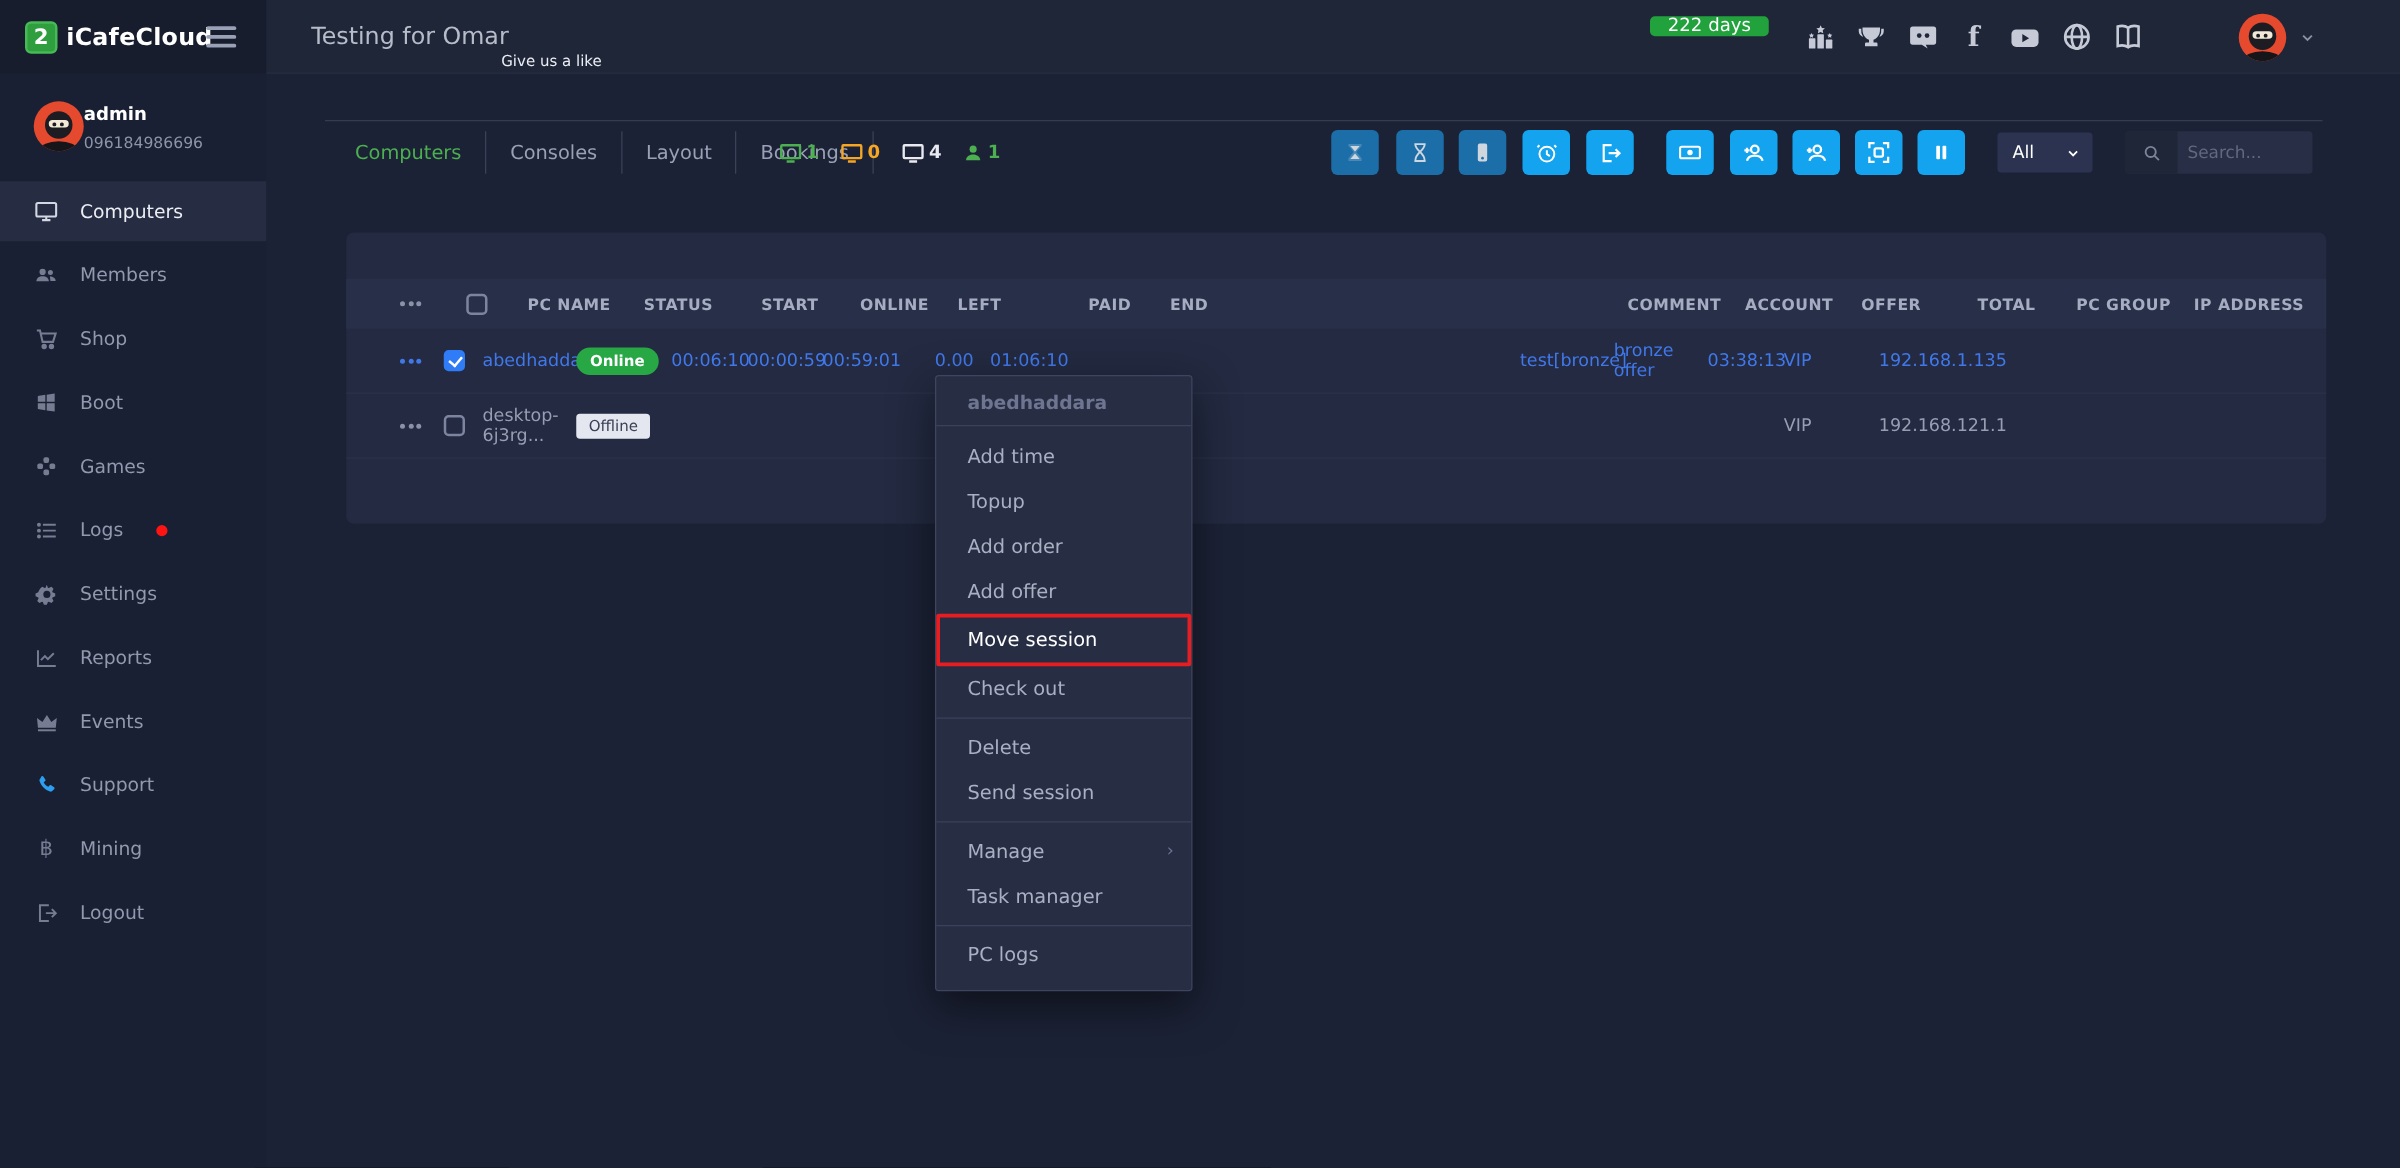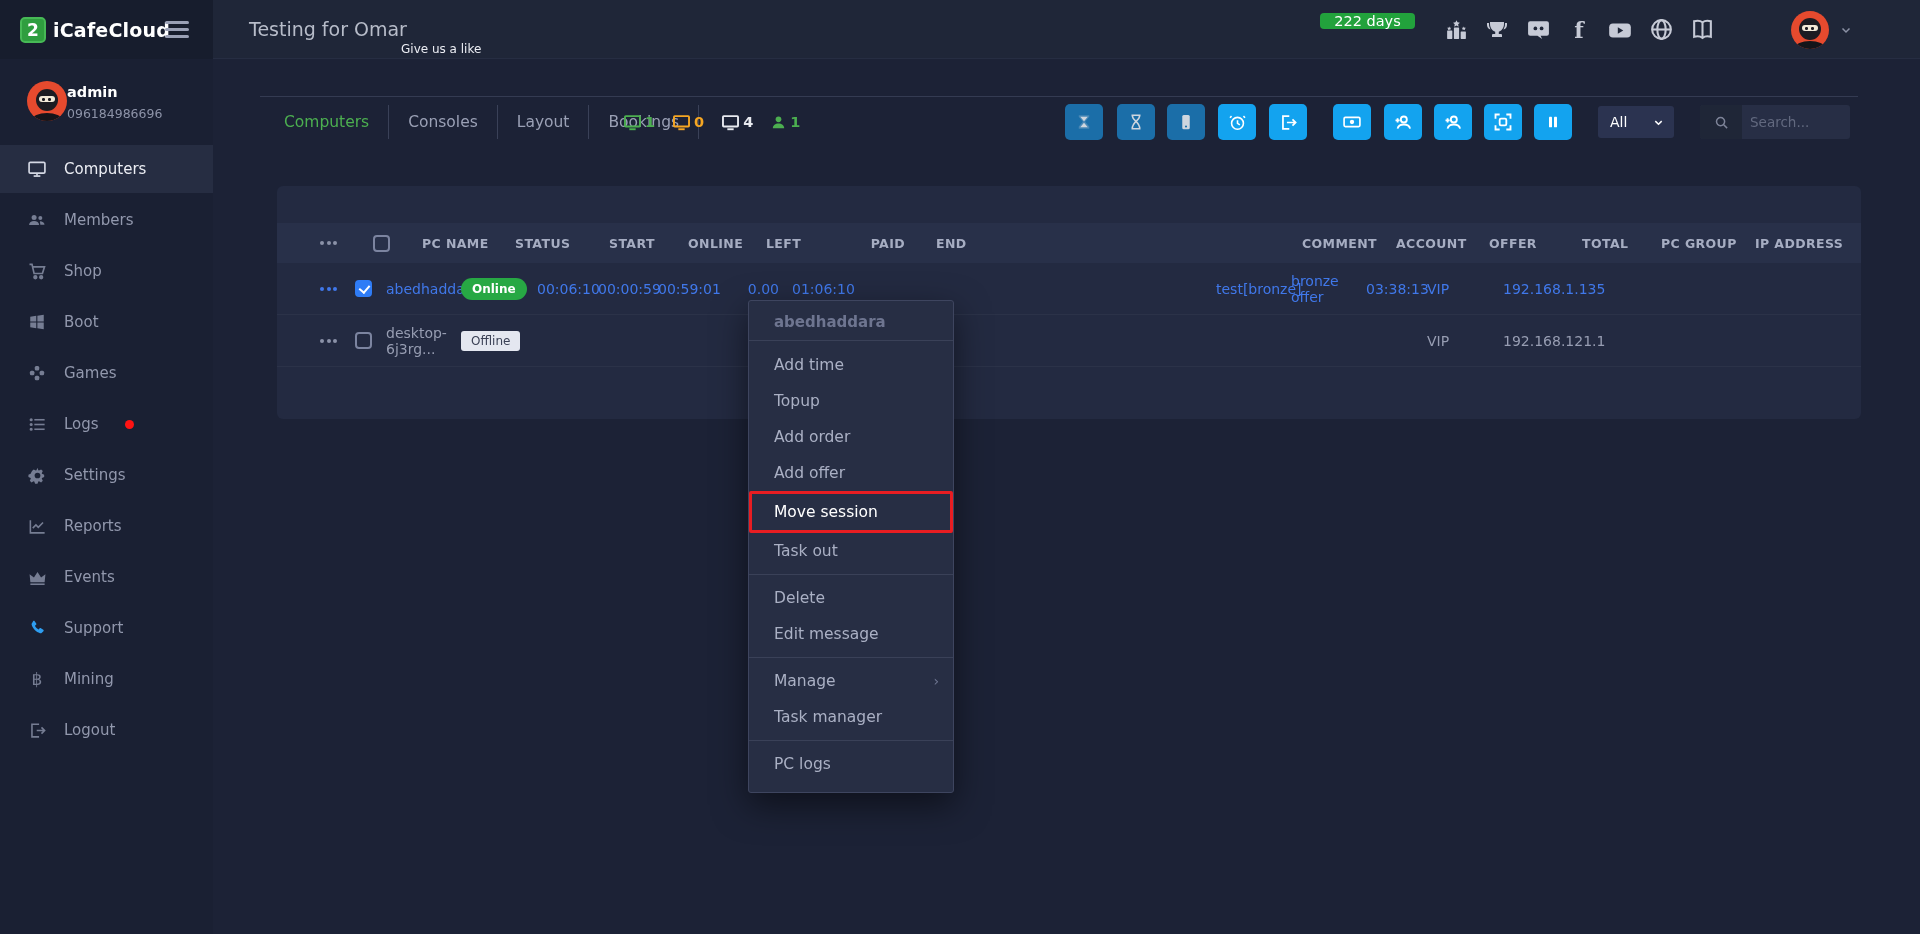--- a/index.html
+++ b/index.html
@@ -498,24 +498,24 @@
 
   <div class="ctx">
     <div class="ctx-header">abedhaddara</div>
     <div class="ctx-div"></div>
     <div style="height:6px;"></div>
     <div class="ctx-item">Add time</div>
     <div class="ctx-item">Topup</div>
     <div class="ctx-item">Add order</div>
     <div class="ctx-item">Add offer</div>
     <div class="ctx-item hl">Move session</div>
-    <div class="ctx-item">Task out</div>
+    <div class="ctx-item">Check out</div>
     <div class="ctx-div m"></div>
     <div class="ctx-item">Delete</div>
-    <div class="ctx-item">Edit message</div>
+    <div class="ctx-item">Send session</div>
     <div class="ctx-div m"></div>
     <div class="ctx-item">
       <span>Manage</span>
       <span class="sub-arrow">›</span>
     </div>
     <div class="ctx-item">Task manager</div>
     <div class="ctx-div m"></div>
     <div class="ctx-item">PC logs</div>
   </div>
 

